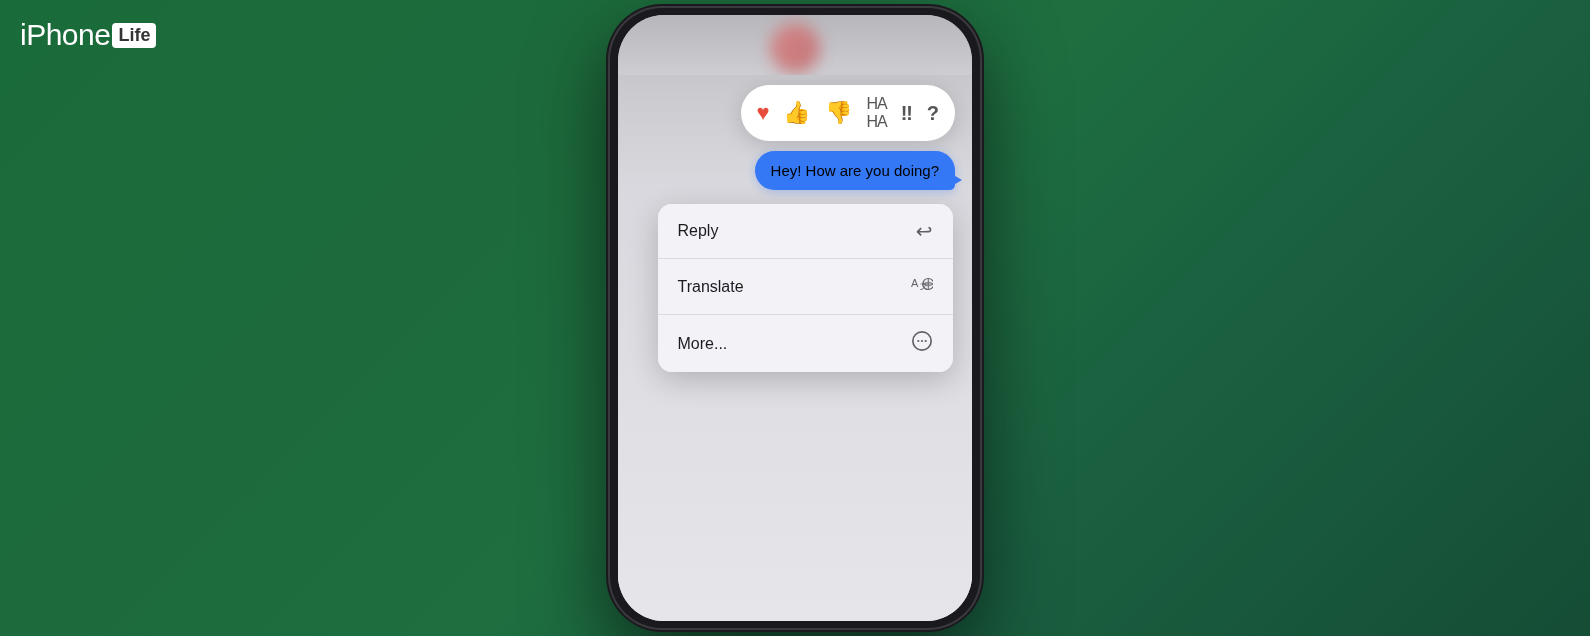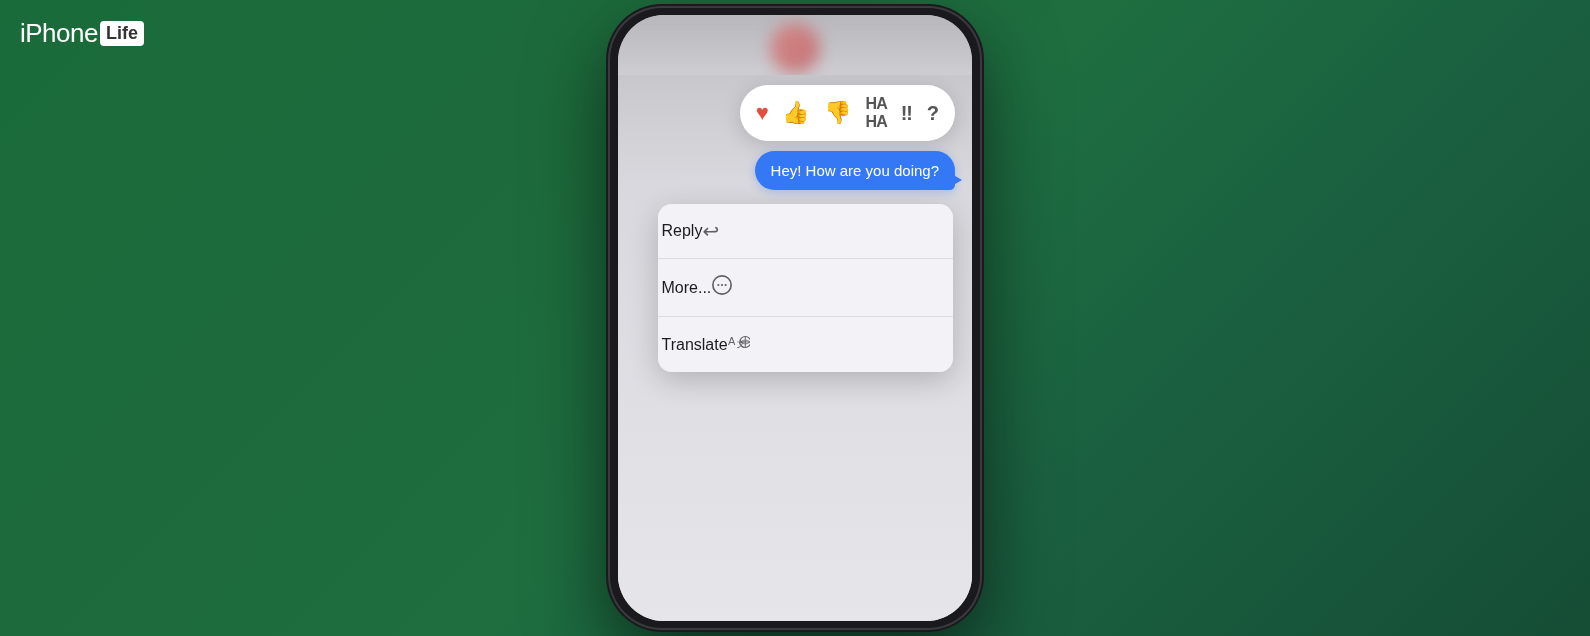--- a/index.html
+++ b/index.html
@@ -19,21 +19,21 @@
     
     .iphone-life-logo {
       position: absolute;
       top: 18px;
       left: 20px;
       display: flex;
       align-items: center;
       gap: 0;
     }
     .logo-iphone {
-      font-size: 26px;
+      font-size: 30px;
       font-weight: 300;
       color: white;
       letter-spacing: -0.5px;
     }
     .logo-life {
       background: white;
       color: #333;
       font-size: 18px;
       font-weight: 600;
       padding: 2px 6px;
@@ -130,21 +130,21 @@
     }
 
     .reaction-btn.heart {
       color: #e74c3c;
       font-size: 22px;
     }
 
     
     .message-bubble {
       background: #3478f6;
-      color: #ffffff;
+      color: #000000;
       font-size: 15px;
       font-weight: 400;
       padding: 11px 16px;
       border-radius: 22px;
       border-bottom-right-radius: 6px;
       max-width: 240px;
       align-self: flex-end;
       margin-top: 10px;
       margin-right: 5px;
       box-shadow: 0 2px 8px rgba(52, 120, 246, 0.3);
@@ -170,21 +170,22 @@
       overflow: hidden;
       box-shadow: 0 8px 30px rgba(0,0,0,0.2);
       margin-top: 14px;
       align-self: center;
       margin-left: 20px;
     }
 
     .menu-item {
       display: flex;
       align-items: center;
-      padding: 15px 4px;
+      justify-content: space-between;
+      padding: 15px 20px;
       border-bottom: 1px solid rgba(60,60,67,0.12);
       background: rgba(242, 242, 247, 0.95);
       cursor: pointer;
     }
 
     .menu-item:last-child {
       border-bottom: none;
     }
 
     .menu-item-label {
@@ -214,63 +215,63 @@
     <div class="screen-top-blur">
       <div class="chat-header-blur"></div>
     </div>
 
     <div class="screen-content">
 
       <div class="reaction-bar">
         <div class="reaction-btn heart">♥</div>
         <div class="reaction-btn">👍</div>
         <div class="reaction-btn">👎</div>
-        <div class="reaction-btn" style="font-style:normal;font-size:16px;font-weight:700;color:#555;letter-spacing:-1px;">HA<br style="line-height:0">HA</div>
+        <div class="reaction-btn" style="font-style:normal;font-size:16px;font-weight:400;color:#555;letter-spacing:-1px;">HA<br style="line-height:0">HA</div>
         <div class="reaction-btn" style="font-size:20px;font-weight:700;">‼</div>
         <div class="reaction-btn" style="font-size:20px;font-weight:700;">?</div>
       </div>
 
       <div class="message-bubble">
         <span>Hey! How are you doing?</span>
       </div>
 
       <div class="context-menu">
 
         <div class="menu-item">
           <span class="menu-item-label">Reply</span>
           <span class="menu-item-icon" style="font-size:20px;">↩</span>
         </div>
 
 
 
 
-
-        <div class="menu-item">
-          <span class="menu-item-label">More...</span>
-          <span class="menu-item-icon">
-            <svg width="22" height="22" viewBox="0 0 24 24" fill="none" stroke="#3c3c43" stroke-width="1.8" stroke-linecap="round">
-              <circle cx="12" cy="12" r="10"></circle>
-              <circle cx="8" cy="12" r="1.2" fill="#3c3c43" stroke="none"></circle>
-              <circle cx="12" cy="12" r="1.2" fill="#3c3c43" stroke="none"></circle>
-              <circle cx="16" cy="12" r="1.2" fill="#3c3c43" stroke="none"></circle>
-            </svg>
-          </span>
-        </div>
 
         <div class="menu-item">
           <span class="menu-item-label">Translate</span>
           <span class="menu-item-icon" style="font-size:18px;">
             <svg width="22" height="20" viewBox="0 0 28 24" fill="none">
               <text x="0" y="16" font-size="14" fill="#3c3c43" font-family="sans-serif">A</text>
               <text x="11" y="18" font-size="11" fill="#3c3c43" font-family="sans-serif">文</text>
               <circle cx="22" cy="12" r="7" stroke="#3c3c43" stroke-width="1.5" fill="none"></circle>
               <path d="M16 12 Q22 7 28 12 Q22 17 16 12Z" stroke="#3c3c43" stroke-width="1" fill="none"></path>
               <line x1="15" y1="12" x2="29" y2="12" stroke="#3c3c43" stroke-width="1.2"></line>
               <line x1="22" y1="5" x2="22" y2="19" stroke="#3c3c43" stroke-width="1.2"></line>
             </svg>
           </span>
         </div>
 
+        <div class="menu-item">
+          <span class="menu-item-label">More...</span>
+          <span class="menu-item-icon">
+            <svg width="22" height="22" viewBox="0 0 24 24" fill="none" stroke="#3c3c43" stroke-width="1.8" stroke-linecap="round">
+              <circle cx="12" cy="12" r="10"></circle>
+              <circle cx="8" cy="12" r="1.2" fill="#3c3c43" stroke="none"></circle>
+              <circle cx="12" cy="12" r="1.2" fill="#3c3c43" stroke="none"></circle>
+              <circle cx="16" cy="12" r="1.2" fill="#3c3c43" stroke="none"></circle>
+            </svg>
+          </span>
+        </div>
+
       </div>
 
     </div>
   </div>
 </div>
 
 </body></html>

